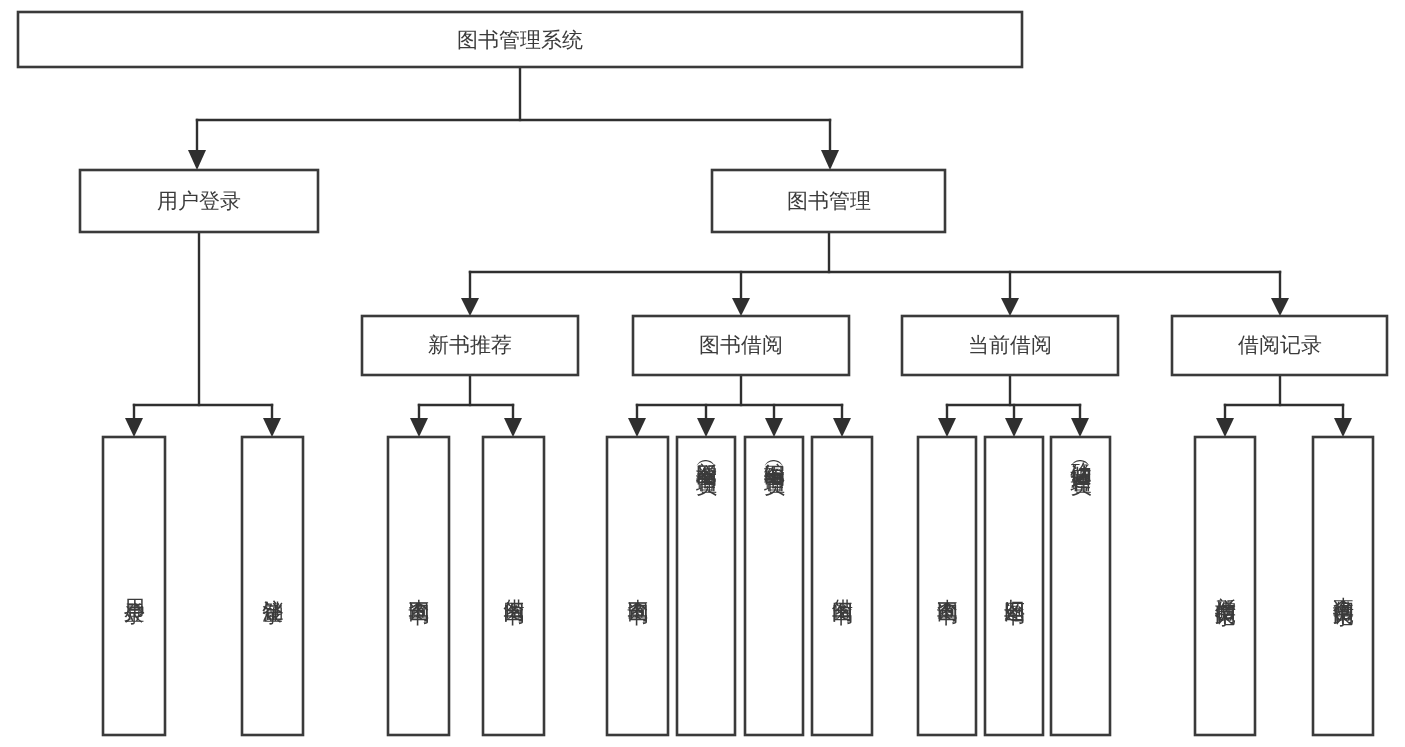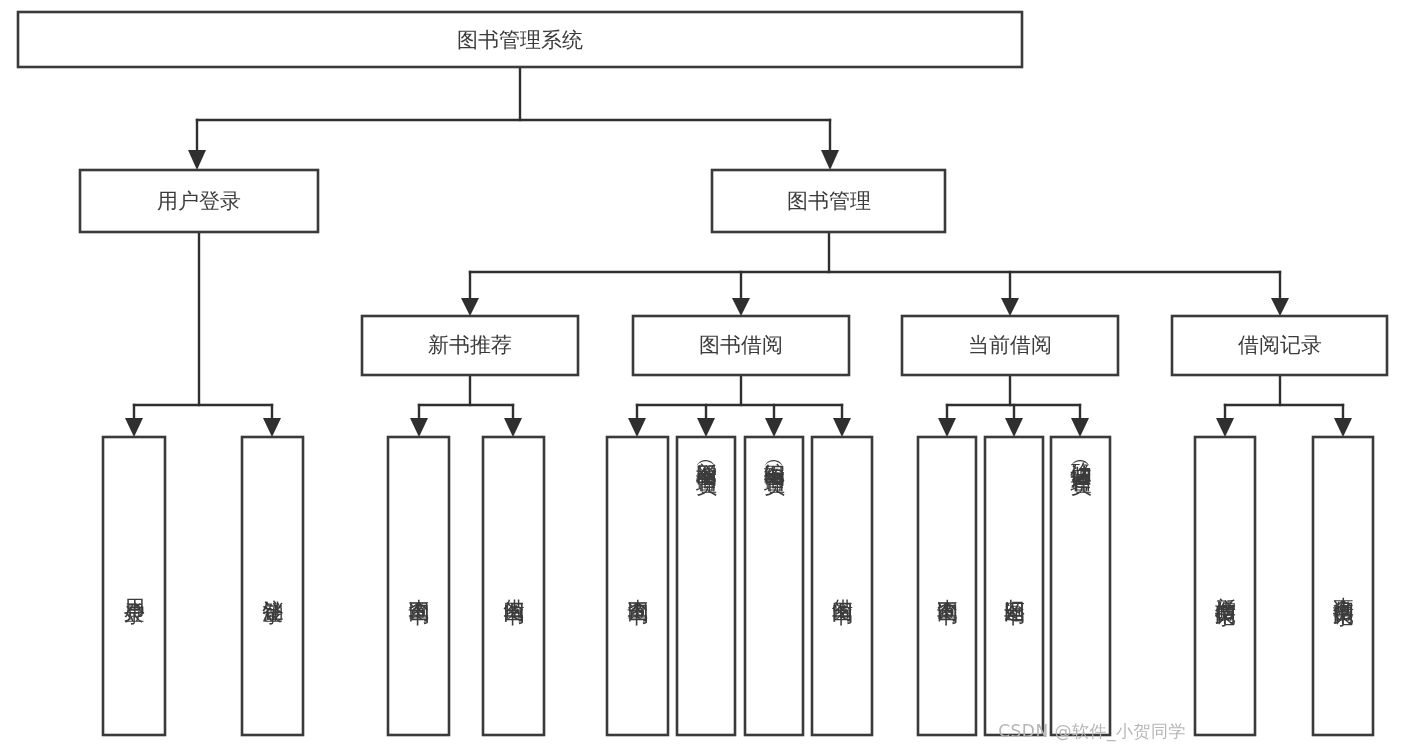--- a/index.html
+++ b/index.html
@@ -230,15 +230,14 @@
   <div class="leaf-label-wrap" style="left:1051px; top:437px; width:59px; height:298px; align-items:flex-start;">
     <span class="leaf-label" style="margin-top:8px;">确认归还（管理员）</span>
   </div>
   <div class="leaf-label-wrap" style="left:1195px; top:437px; width:60px; height:298px;">
     <span class="leaf-label">新增借阅记录</span>
   </div>
   <div class="leaf-label-wrap" style="left:1313px; top:437px; width:60px; height:298px;">
     <span class="leaf-label">查询借阅记录</span>
   </div>
 
-  <div id="watermark">CSDN @软件_小贺同学</div>
 
 </div>
 
 </body></html>

